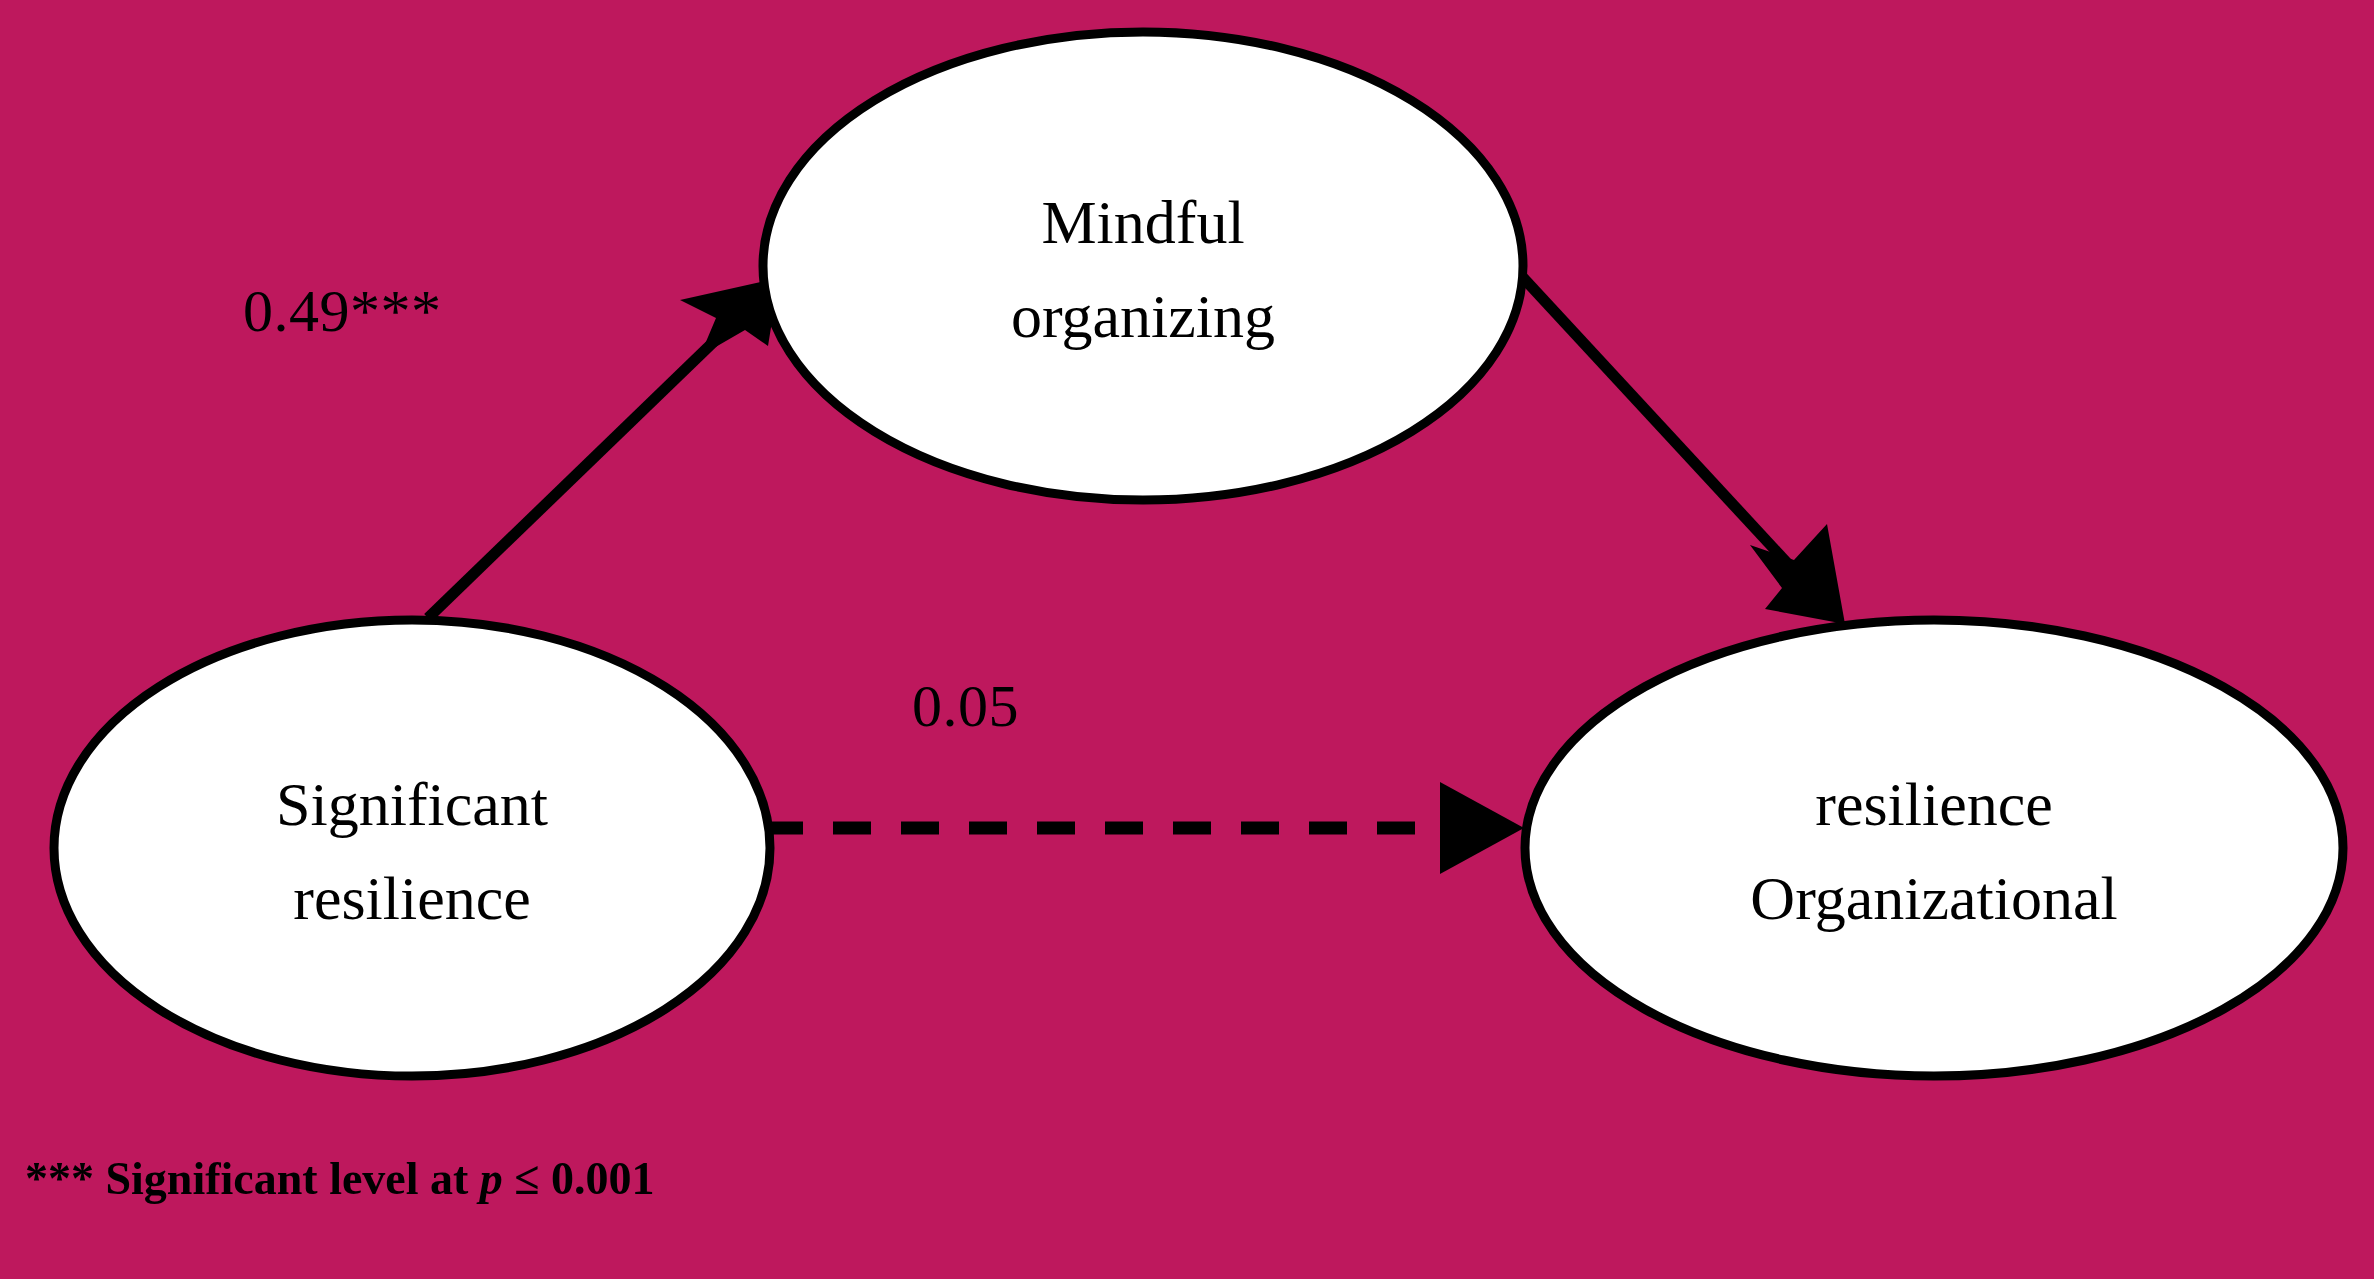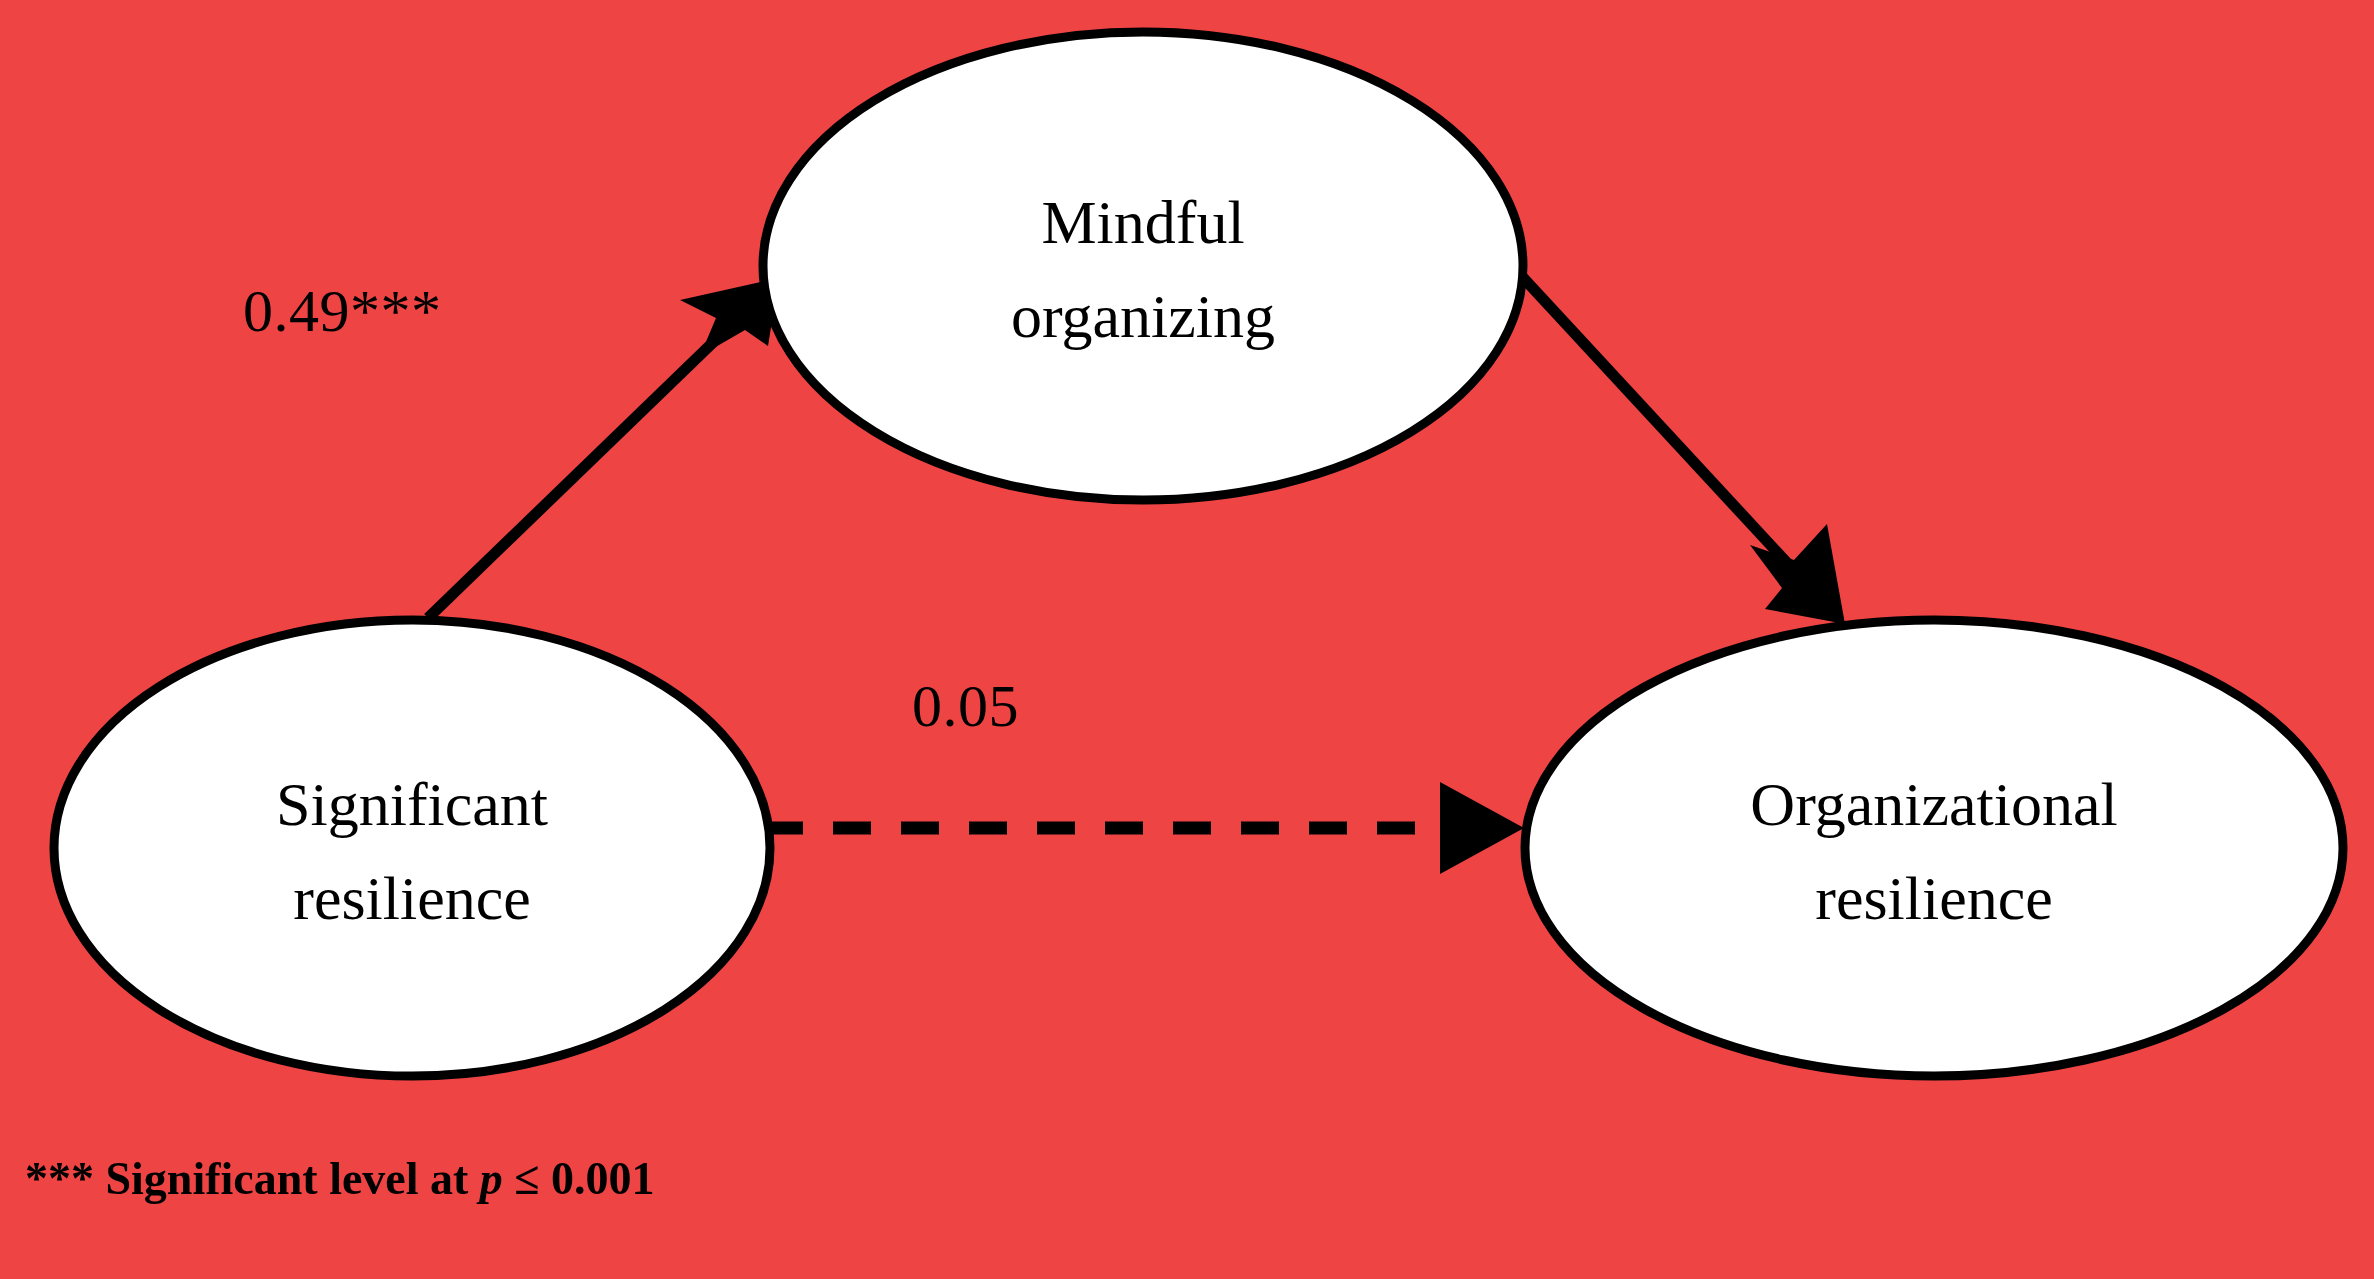--- a/index.html
+++ b/index.html
@@ -12,21 +12,21 @@
     width: 2374px;
     height: 1279px;
     font-family: "Liberation Serif", "DejaVu Serif", serif;
     color: #000000;
     overflow: hidden;
   }
   #diagram-root {
     position: relative;
     width: 2374px;
     height: 1279px;
-    background: #ef4444;
+    background: #be185d;
   }
   svg.canvas {
     position: absolute;
     left: 0;
     top: 0;
     width: 2374px;
     height: 1279px;
     display: block;
   }
   .node-ellipse {
@@ -104,22 +104,22 @@
     <span class="line">Mindful</span>
     <span class="line">organizing</span>
   </div>
 
   <div class="node-label" style="left:112px; top:757px; width:600px;">
     <span class="line">Significant</span>
     <span class="line">resilience</span>
   </div>
 
   <div class="node-label" style="left:1584px; top:757px; width:700px;">
+    <span class="line">resilience</span>
     <span class="line">Organizational</span>
-    <span class="line">resilience</span>
   </div>
 
   <div class="path-coef" style="left:243px; top:277px;">0.49***</div>
 
 
   <div class="path-coef" style="left:912px; top:672px;">0.05</div>
 
   <div class="footnote" style="left:25px; top:1152px;">
     <span>*** </span><span>Significant level at </span><span class="ital">p</span><span> ≤ 0.001</span>
   </div>

